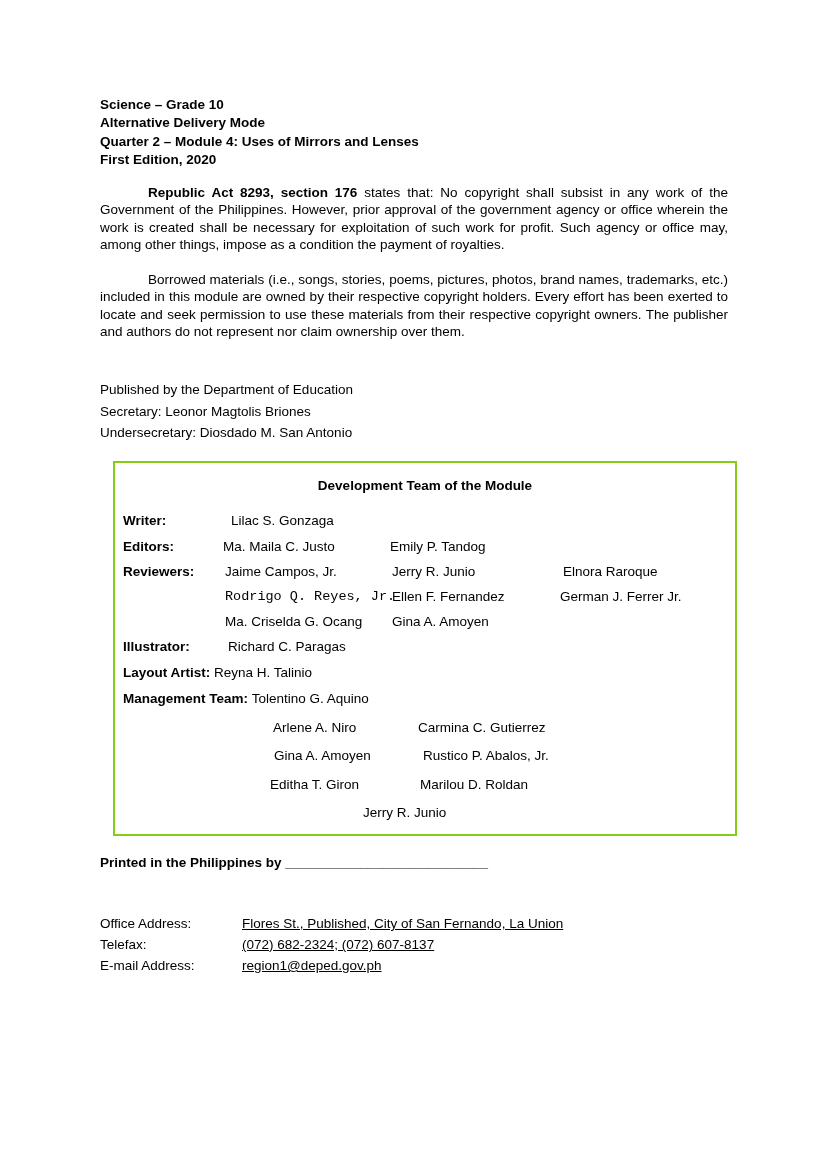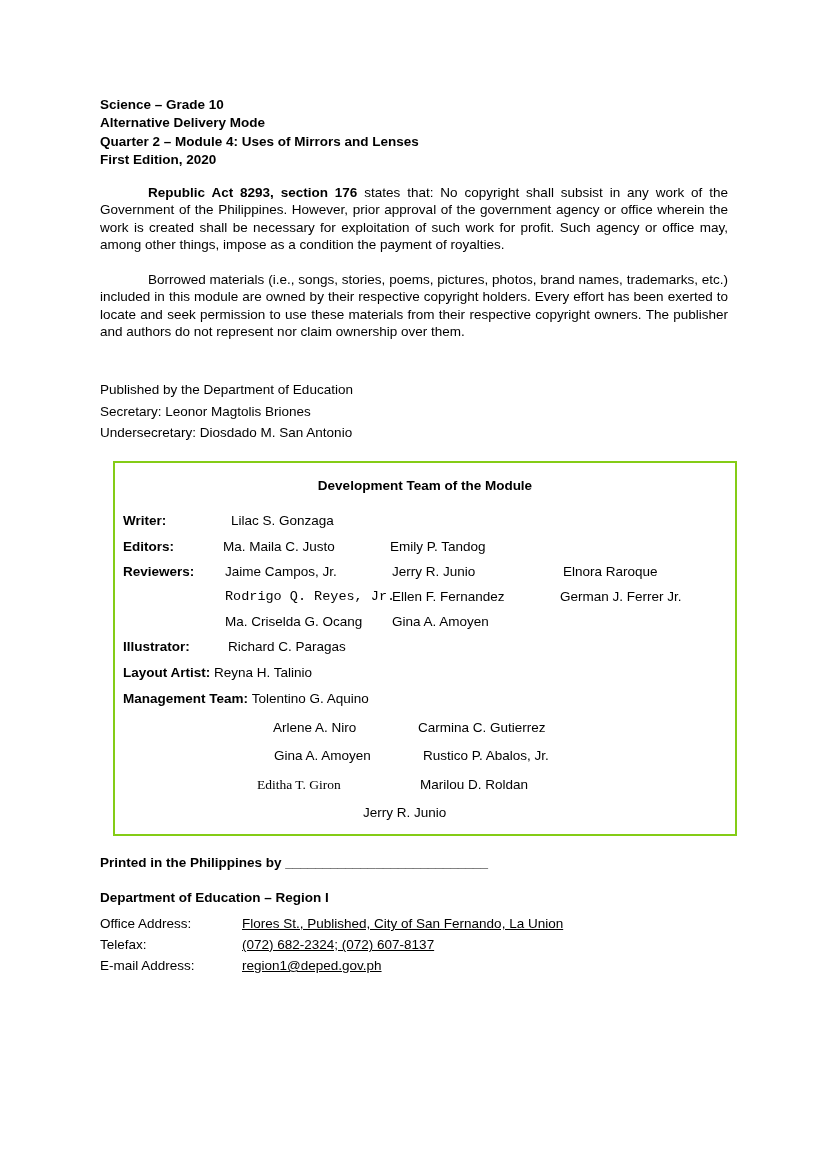--- a/index.html
+++ b/index.html
@@ -84,30 +84,29 @@
       <span class="ti" style="left:8px; top:202px;"><span class="b">Layout Artist:</span>&nbsp;<span>Reyna H. Talinio</span></span>
 
       <span class="ti" style="left:8px; top:228px;"><span class="b">Management Team:</span>&nbsp;<span>Tolentino G. Aquino</span></span>
 
       <span class="ti" style="left:158px; top:257px;">Arlene A. Niro</span>
       <span class="ti" style="left:303px; top:257px;">Carmina C. Gutierrez</span>
 
       <span class="ti" style="left:159px; top:285px;">Gina A. Amoyen</span>
       <span class="ti" style="left:308px; top:285px;">Rustico P. Abalos, Jr.</span>
 
-      <span class="ti" style="left:142px; top:314px;font-family:Liberation Serif, serif;">Editha T. Giron</span>
+      <span class="ti" style="left:155px; top:314px;">Editha T. Giron</span>
       <span class="ti" style="left:305px; top:314px;">Marilou D. Roldan</span>
 
       <span class="ti" style="left:248px; top:342px;">Jerry R. Junio</span>
     </div>
   </div>
 
   <div class="abs printed-line"><span>Printed in the Philippines by </span><span>___________________________</span></div>
 
-  <div class="abs region-line">Department of Education – Region I</div>
 
   <div class="abs contact-block">
     <div class="contact-row">
       <span class="contact-label">Office Address:</span>
       <span class="contact-value">Flores St., Published, City of San Fernando, La Union</span>
     </div>
     <div class="contact-row">
       <span class="contact-label">Telefax:</span>
       <span class="contact-value">(072) 682-2324; (072) 607-8137</span>
     </div>

